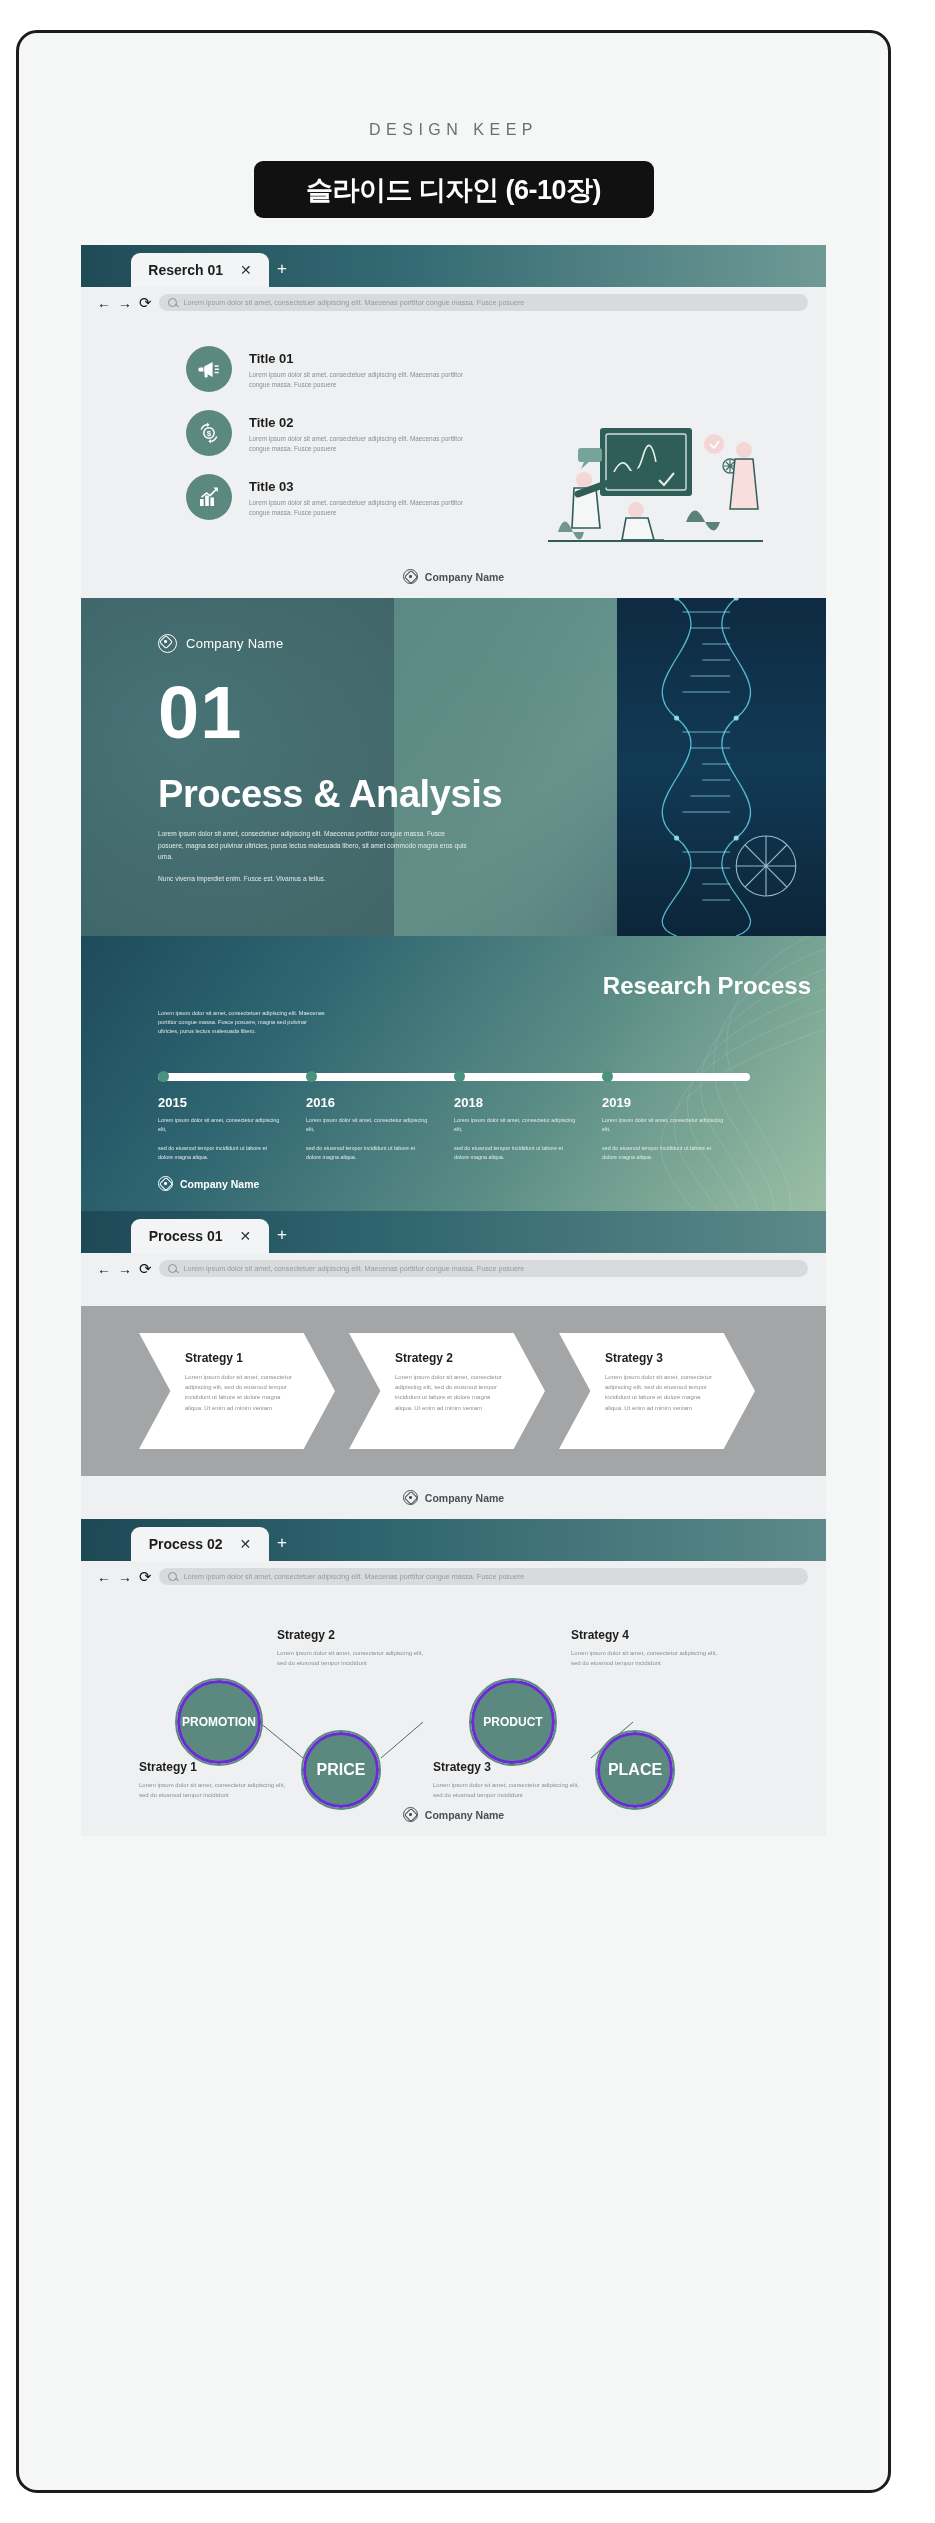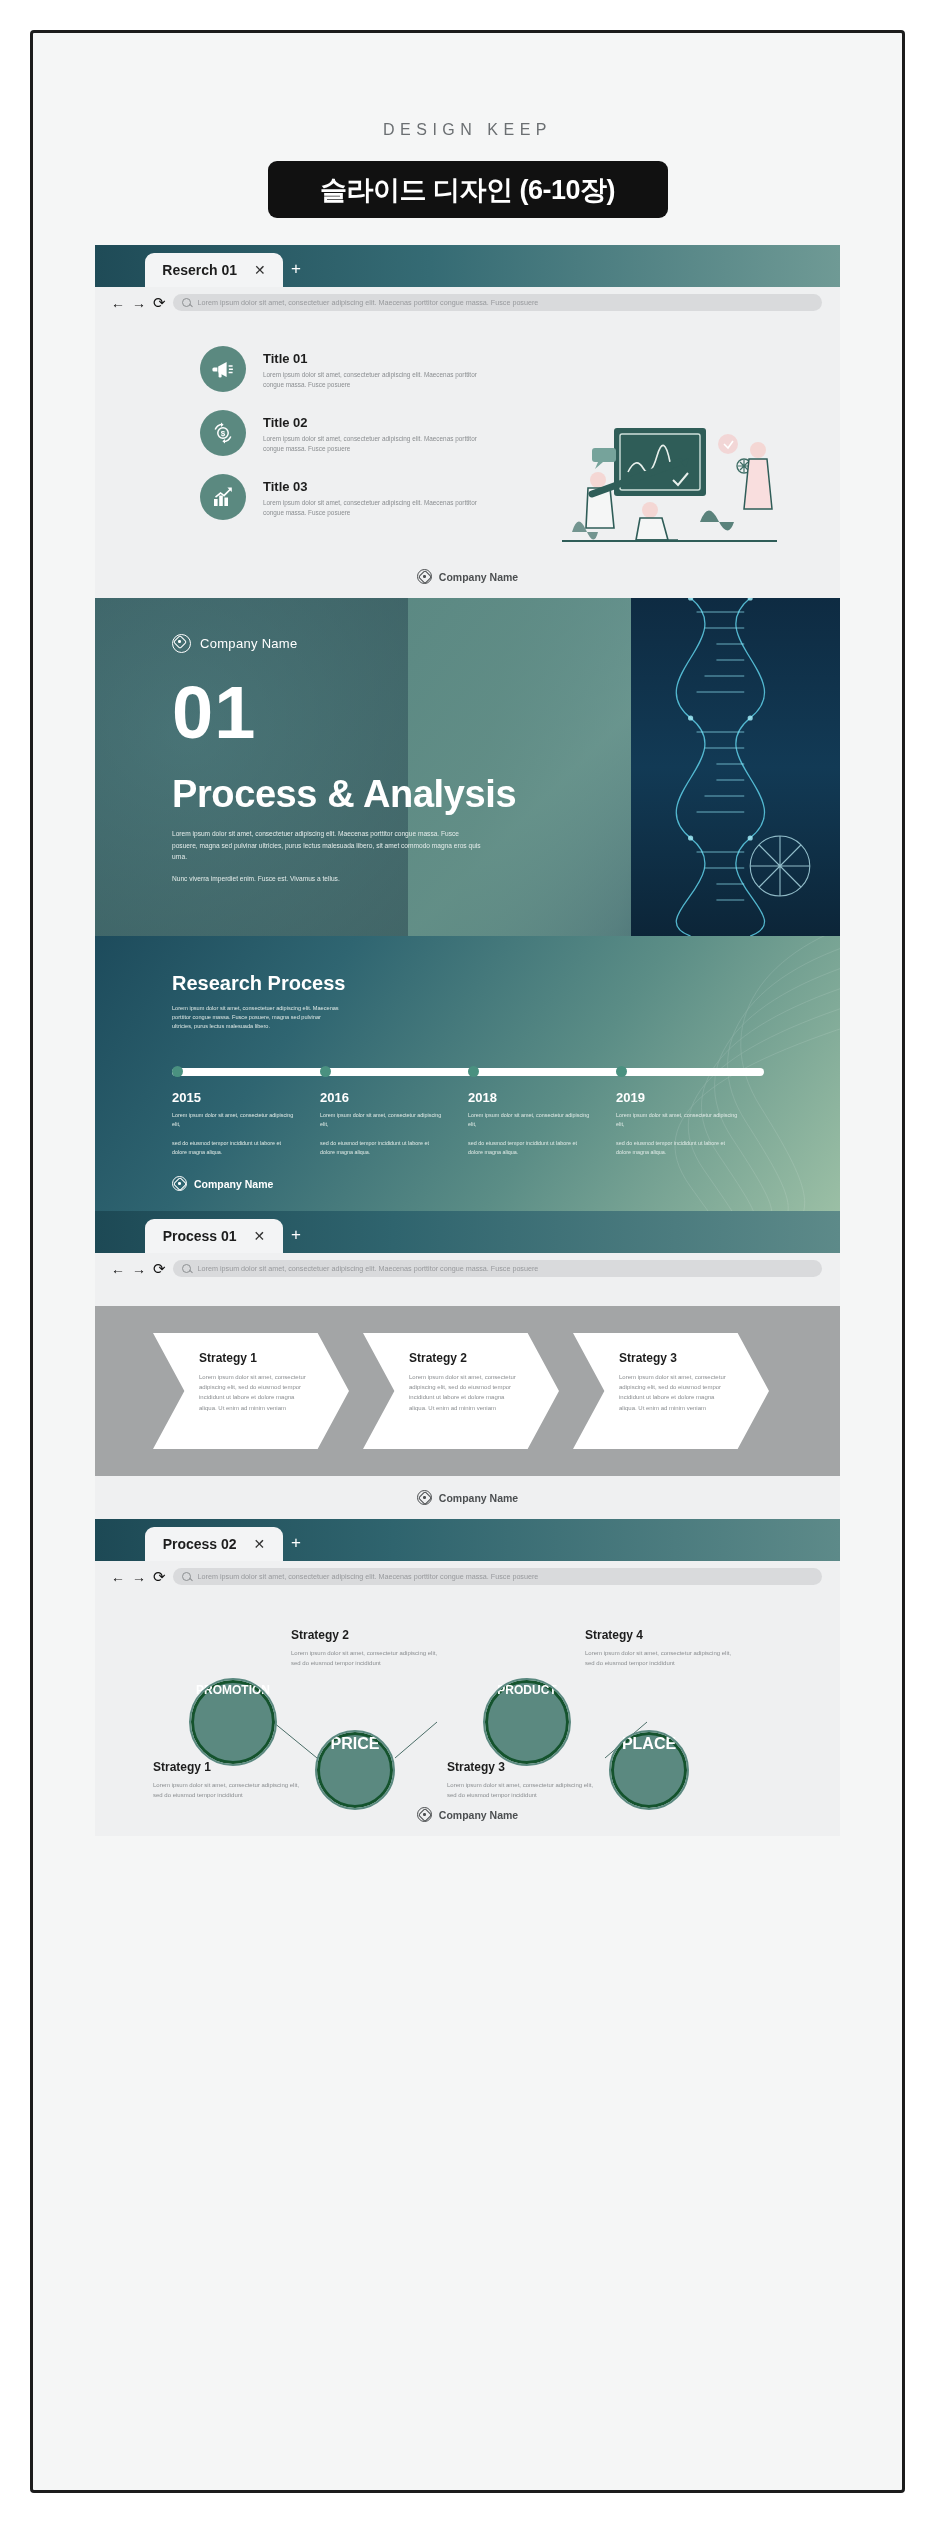--- a/index.html
+++ b/index.html
@@ -12,24 +12,24 @@
     position: relative;
     width: 935px;
     height: 2523px;
     background: #ffffff;
     overflow: hidden;
   }
 
   
   .frame {
     position: absolute;
-    left: 30px; top: 30px;
+    left: 16px; top: 30px;
     width: 875px; height: 2463px;
     border: 3px solid #1c1c1c;
-    border-radius: 4px;
+    border-radius: 21px;
     background: #f5f6f6;
     overflow: hidden;
   }
 
   
   .brand {
     margin-top: 88px;
     text-align: center;
     font-size: 16px;
     letter-spacing: 5.5px;
@@ -287,24 +287,25 @@
     background: linear-gradient(125deg,#1d4b5c 0%,#2f6571 28%,#5b8d86 62%,#9bbfa5 100%);
     overflow: hidden;
   }
   .wave {
     position: absolute; right: -40px; top: -20px;
     width: 420px; height: 320px;
     opacity: .30;
   }
   .proc-h {
     position: relative;
-    padding: 36px 0 0 77px;
-    font-size: 20px;
+    padding: 36px 15px 0 77px;
+    font-size: 24px;
     font-weight: 700;
     color: #ffffff;
+    text-align: right;
   }
   .proc-sub {
     position: relative;
     padding: 9px 0 0 77px;
     font-size: 5.6px;
     line-height: 1.65;
     color: #dfe9e6;
     max-width: 245px;
   }
   .timeline {
@@ -368,23 +369,24 @@
   
   .slide-circ {
     position: relative;
     background: #eff0f1;
     height: 244px;
   }
   .circ {
     position: absolute;
     border-radius: 50%;
     background: #5b8980;
-    border: 3px solid #14532d;
+    border: 3px solid #6d28d9;
     outline: 2px solid #5b8980;
     display: flex;
+    align-items: center;
     justify-content: center;
     color: #ffffff;
     font-weight: 700;
     z-index: 3;
   }
   .c-big { width: 84px; height: 84px; font-size: 12px; }
   .c-sm  { width: 76px; height: 76px; font-size: 16px; }
   .cbox { position: absolute; width: 155px; z-index: 4; }
   .cbox h4 { font-size: 12px; font-weight: 700; color: #1d1d1d; }
   .cbox p { font-size: 6px; line-height: 1.7; color: #8b8e91; margin-top: 6px; }

